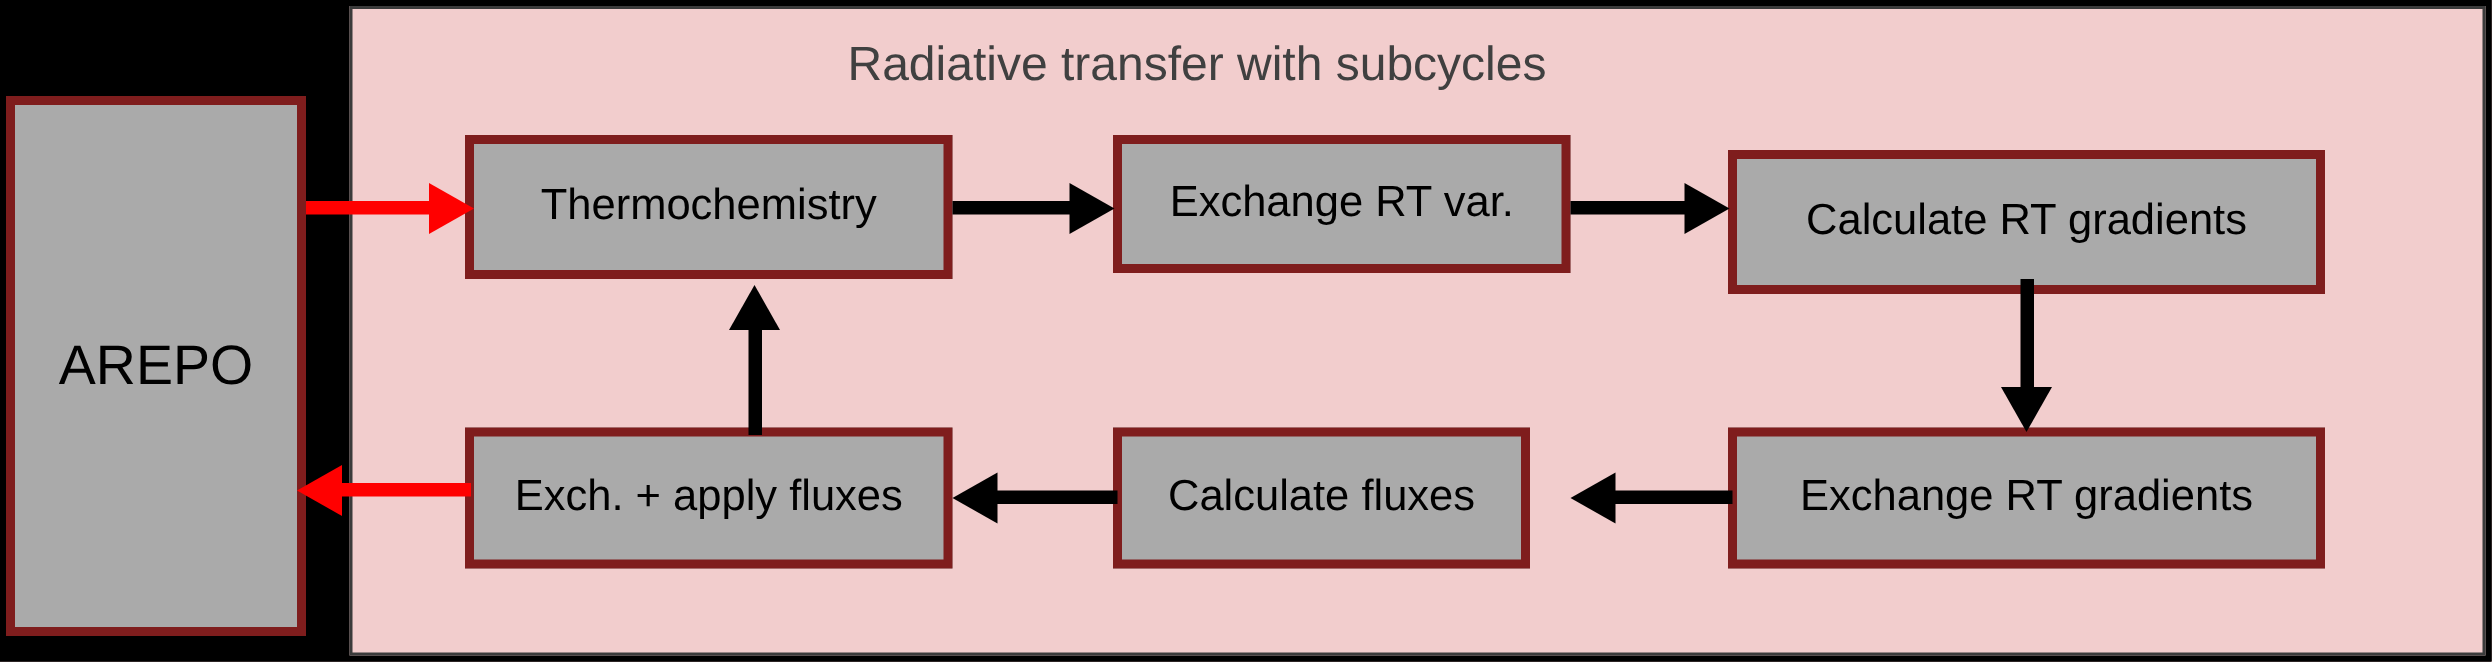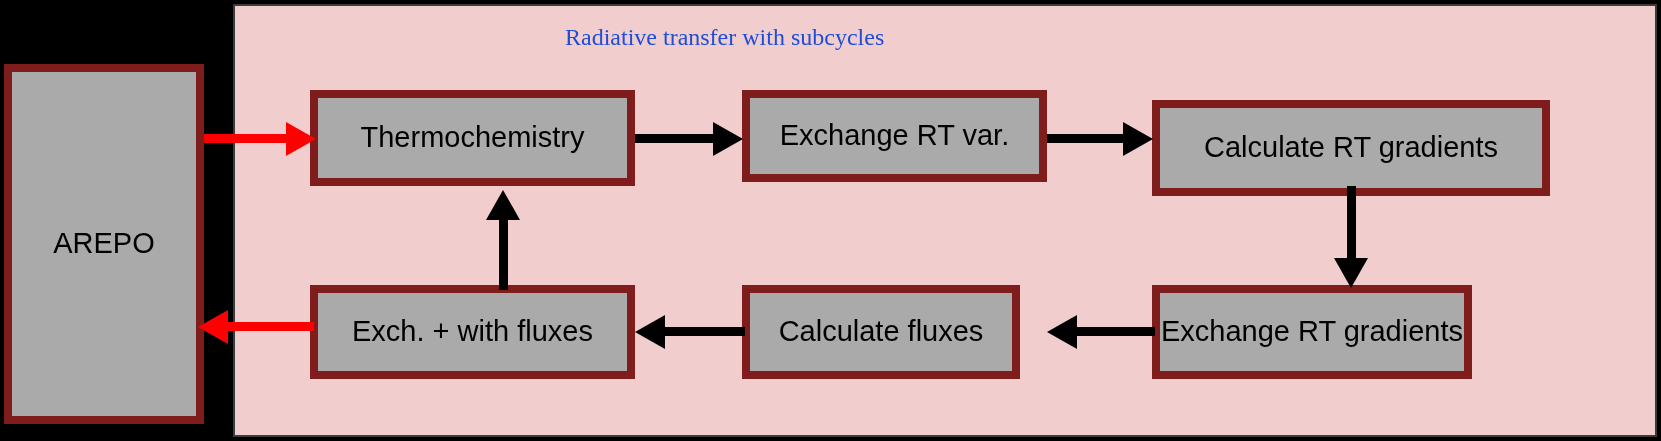--- a/index.html
+++ b/index.html
@@ -29,53 +29,52 @@
     width: 1424px;
     height: 433px;
     background: #f2cdcd;
     border: 2px solid #3b3b3b;
   }
   
   .box {
     position: absolute;
     box-sizing: border-box;
     background: #aaaaaa;
-    border: 8px solid #7f1d1d;
+    border: 6px solid #7f1d1d;
     display: flex;
     align-items: center;
     justify-content: center;
     color: #000000;
     font-size: 29px;
     line-height: 1.1;
     text-align: center;
     white-space: nowrap;
   }
   #arepo-box {
     left: 4px;
     top: 64px;
     width: 200px;
     height: 360px;
-    font-size: 29px;
+    font-size: 37px;
   }
   #box-thermochemistry { left: 310px; top: 90px;  width: 325px; height: 96px; }
   #box-exchange-rt-var { left: 742px; top: 90px;  width: 305px; height: 92px; }
   #box-calc-rt-grad    { left: 1152px; top: 90px; width: 398px; height: 96px; margin-top: 10px; }
   #box-exch-apply-flux { left: 310px; top: 285px; width: 325px; height: 94px; }
   #box-calc-fluxes     { left: 742px; top: 285px; width: 278px; height: 94px; }
-  #box-exch-rt-grad    { left: 1152px; top: 285px; width: 320px; height: 94px; }
+  #box-exch-rt-grad    { left: 1152px; top: 285px; width: 398px; height: 94px; }
 
   
   #panel-title {
     position: absolute;
     left: 330px;
     top: 18px;
-    font-size: 24px;
-    color: #1d4ed8;
+    font-size: 32px;
+    color: #404040;
     white-space: nowrap;
-    font-family: Liberation Serif, serif;
   }
 
   
   .arrow {
     position: absolute;
   }
   .shaft-h {
     position: absolute;
     height: 9px;
   }
@@ -163,21 +162,21 @@
   </div>
 
   <div id="arepo-box" class="box">AREPO</div>
 
   <div id="box-thermochemistry" class="box">Thermochemistry</div>
 
   <div id="box-exchange-rt-var" class="box">Exchange RT var.</div>
 
   <div id="box-calc-rt-grad" class="box">Calculate RT gradients</div>
 
-  <div id="box-exch-apply-flux" class="box">Exch. + with fluxes</div>
+  <div id="box-exch-apply-flux" class="box">Exch. + apply fluxes</div>
 
   <div id="box-calc-fluxes" class="box">Calculate fluxes</div>
 
   <div id="box-exch-rt-grad" class="box">Exchange RT gradients</div>
 
   <div id="arrow-arepo-to-thermo" class="arrow red-arrow">
     <div class="shaft-h"></div>
     <div class="head head-right"></div>
   </div>
 

